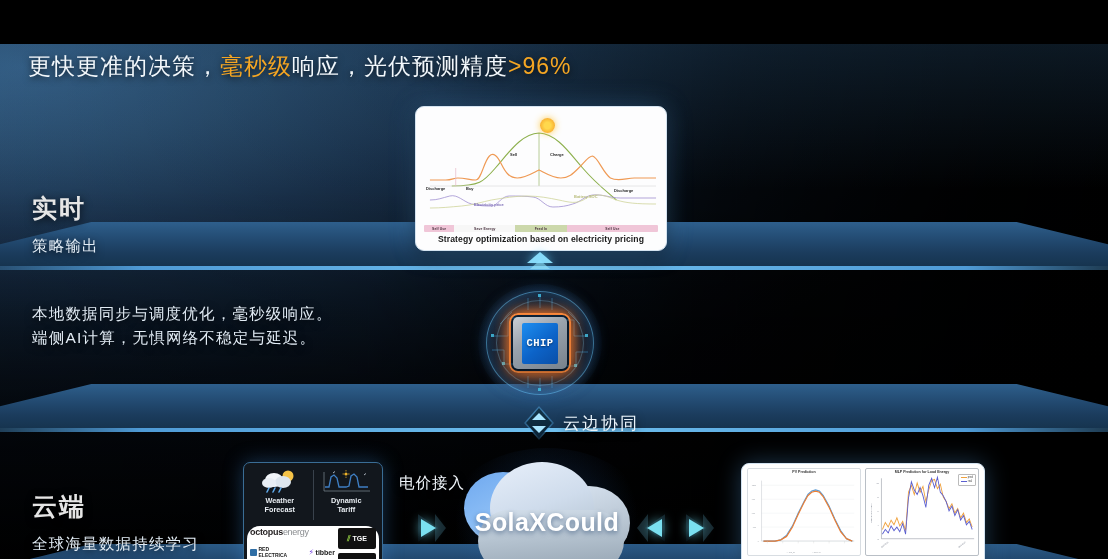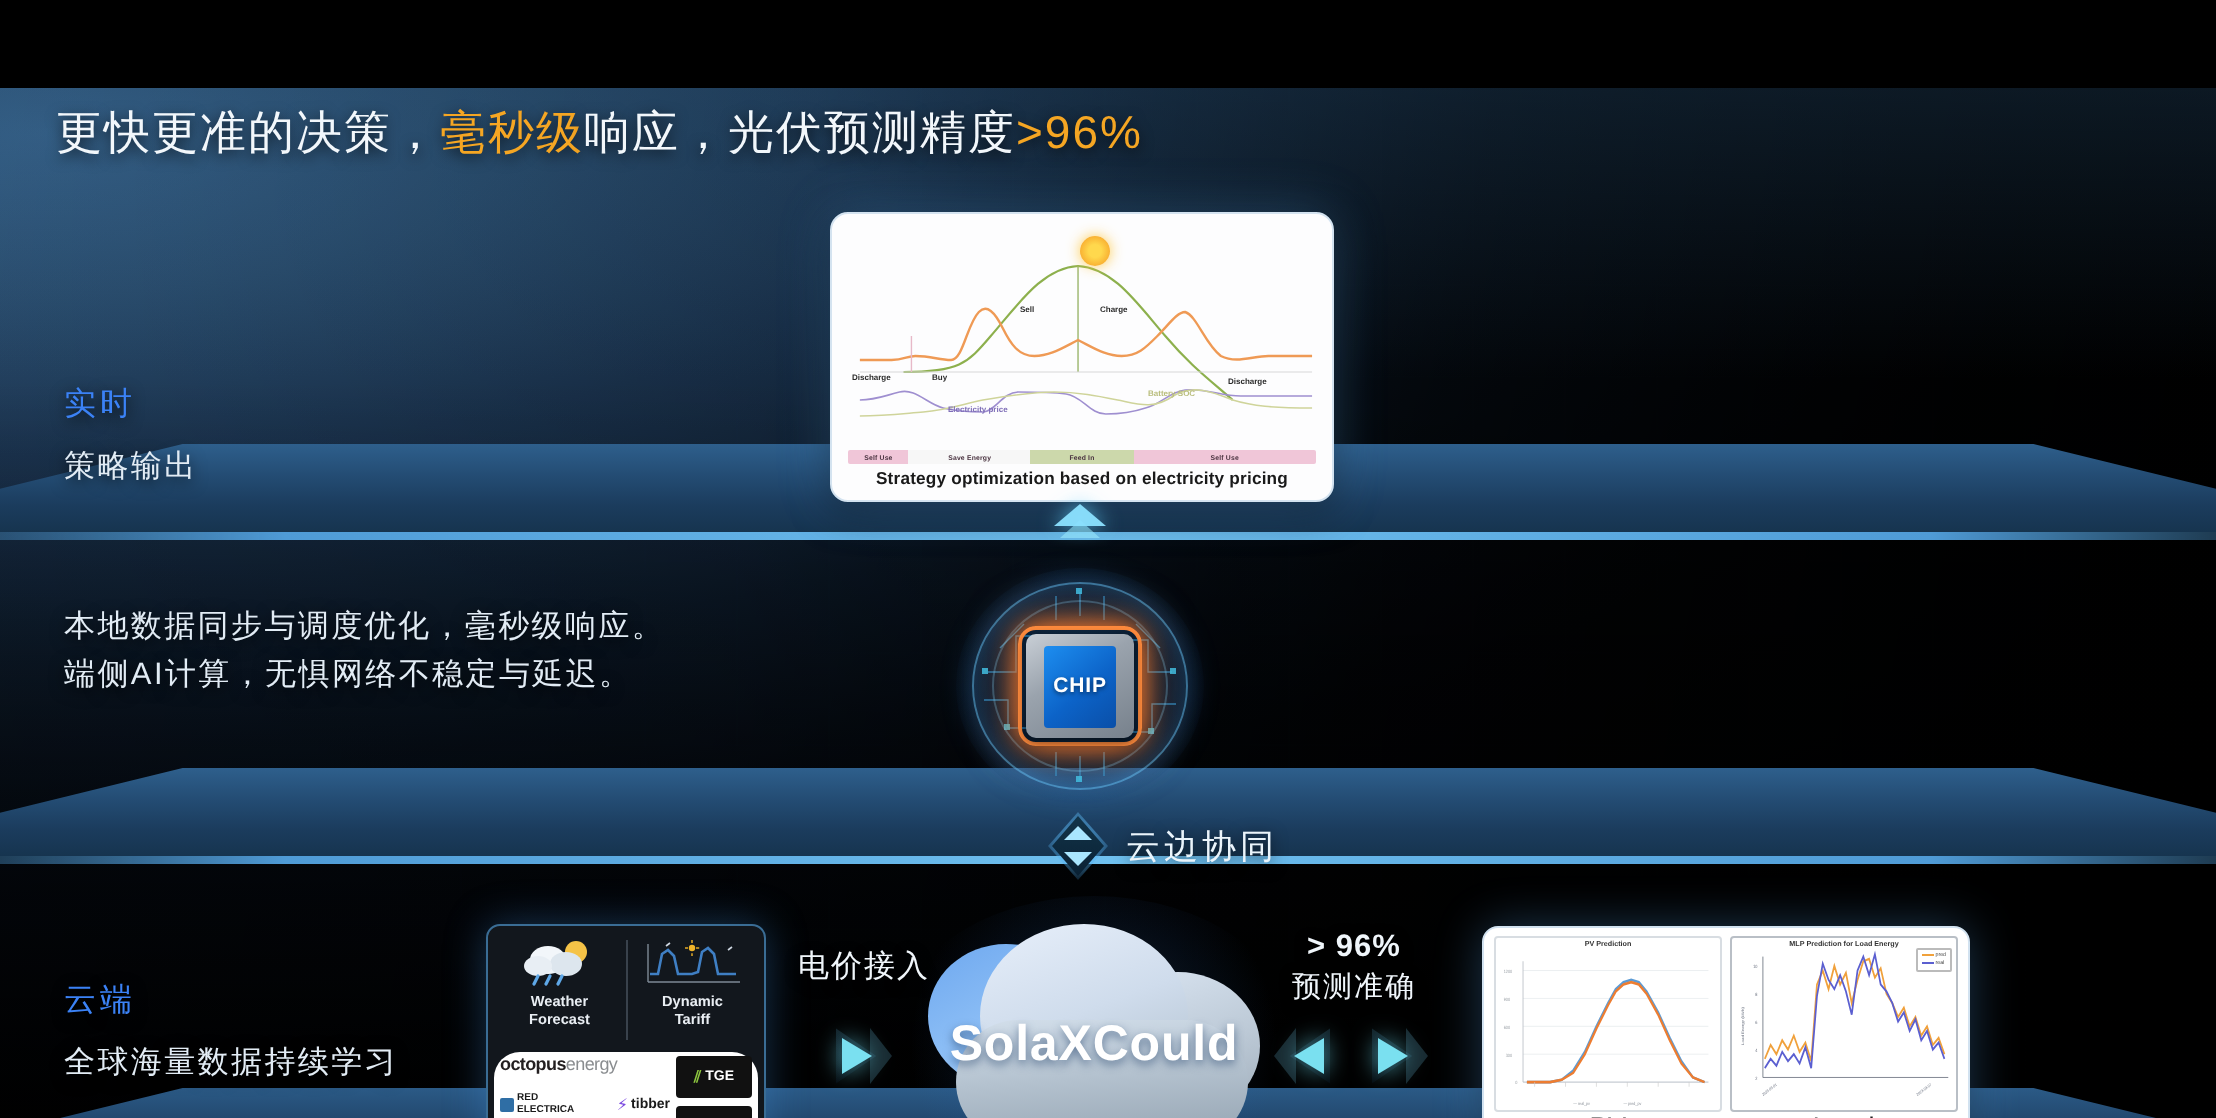--- a/index.html
+++ b/index.html
@@ -43,21 +43,21 @@
   #plane3{top:500px;}
   #plane3 .top{background:linear-gradient(180deg,#2b5a86 0%, #21466c 40%, #173654 75%, #112a42 100%);}
 
   
   .title{position:absolute;top:7px;left:28px;font-size:23px;letter-spacing:1px;
     color:#f2f7fb;text-shadow:0 2px 7px rgba(0,0,0,.75);font-weight:500;white-space:nowrap;}
   .title .hl{color:#f5a623;}
 
   
   .lbl{position:absolute;left:32px;color:#eef4fa;text-shadow:0 2px 8px rgba(0,0,0,.85);}
-  .lbl .h{font-size:16px;font-weight:400;letter-spacing:2px;margin-bottom:9px;color:#3b82f6;}
+  .lbl .h{font-size:25px;font-weight:700;letter-spacing:2px;margin-bottom:9px;color:#e5e5e5;}
   .lbl .s{font-size:15.5px;letter-spacing:1.2px;line-height:1.55;color:#e2ecf5;}
   #lbl-realtime{top:148px;}
   #lbl-edge{top:258px;}
   #lbl-cloud{top:446px;}
 
   
   #strategy-card{position:absolute;left:415px;top:62px;width:252px;height:145px;
     background:#fdfdfe;border-radius:9px;border:1px solid #d4e3f0;
     box-shadow:0 0 26px rgba(90,170,240,.30),0 6px 18px rgba(0,0,0,.5);padding:5px 6px 3px;}
   #strategy-card .inner{position:relative;width:100%;height:112px;}
@@ -81,21 +81,21 @@
     width:88px;height:86px;border-radius:50%;border:1px solid rgba(110,205,255,.30);}
   .chip-glow{position:absolute;left:50%;top:50%;transform:translate(-50%,-50%);
     width:62px;height:60px;border-radius:9px;border:2px solid #ff8b3d;
     box-shadow:0 0 13px #ff7a27,0 0 26px rgba(255,120,40,.55);}
   .chip-body{position:absolute;left:50%;top:50%;transform:translate(-50%,-50%);
     width:54px;height:52px;border-radius:5px;
     background:linear-gradient(150deg,#c9cfd6 0%,#9aa3ad 40%,#77818c 100%);
     box-shadow:0 2px 6px rgba(0,0,0,.6);display:flex;align-items:center;justify-content:center;}
   .chip-die{width:36px;height:41px;border-radius:2px;
     background:linear-gradient(140deg,#1d8ef0 0%,#0c63c8 55%,#0a4fa8 100%);
-    display:flex;align-items:center;justify-content:center;}
+    display:flex;align-items:center;justify-content:center;font-family:Liberation Mono, monospace;}
   .chip-die span{font-size:10.5px;font-weight:700;color:#fff;letter-spacing:.4px;
     text-shadow:0 1px 2px rgba(0,0,0,.5);}
   .chip-traces{position:absolute;inset:0;}
 
   
   .up-arrow{position:absolute;left:527px;top:208px;width:26px;height:22px;}
   .up-arrow .a{width:0;height:0;border-left:13px solid transparent;border-right:13px solid transparent;
     border-bottom:11px solid rgba(140,225,255,.95);filter:drop-shadow(0 0 5px rgba(100,210,255,.85));}
   .up-arrow .b{margin-top:-3px;width:0;height:0;border-left:10px solid transparent;
     border-right:10px solid transparent;border-bottom:9px solid rgba(165,240,255,.55);
@@ -390,24 +390,20 @@
         <div class="lg-box">
           <span style="color:#8dc63f;font-size:8px;">⫽</span>TGE
         </div>
         <div class="lg-box">OTE<span style="font-size:5px;">⋀⋁</span></div>
       </div>
     </div>
   </div>
 
   <div class="flow-lbl" id="lbl-price">电价接入</div>
 
-  <div class="flow-lbl" id="lbl-acc">
-    <div class="n">&gt; 96%</div>
-    <div class="d">预测准确</div>
-  </div>
 
   <div class="arw" id="arw-1">
     <div class="sh"></div>
       <div class="chev"></div>
       <div class="tri"></div>
   </div>
   <div class="arw left" id="arw-2">
     <div class="sh"></div>
       <div class="chev"></div>
       <div class="tri"></div>

